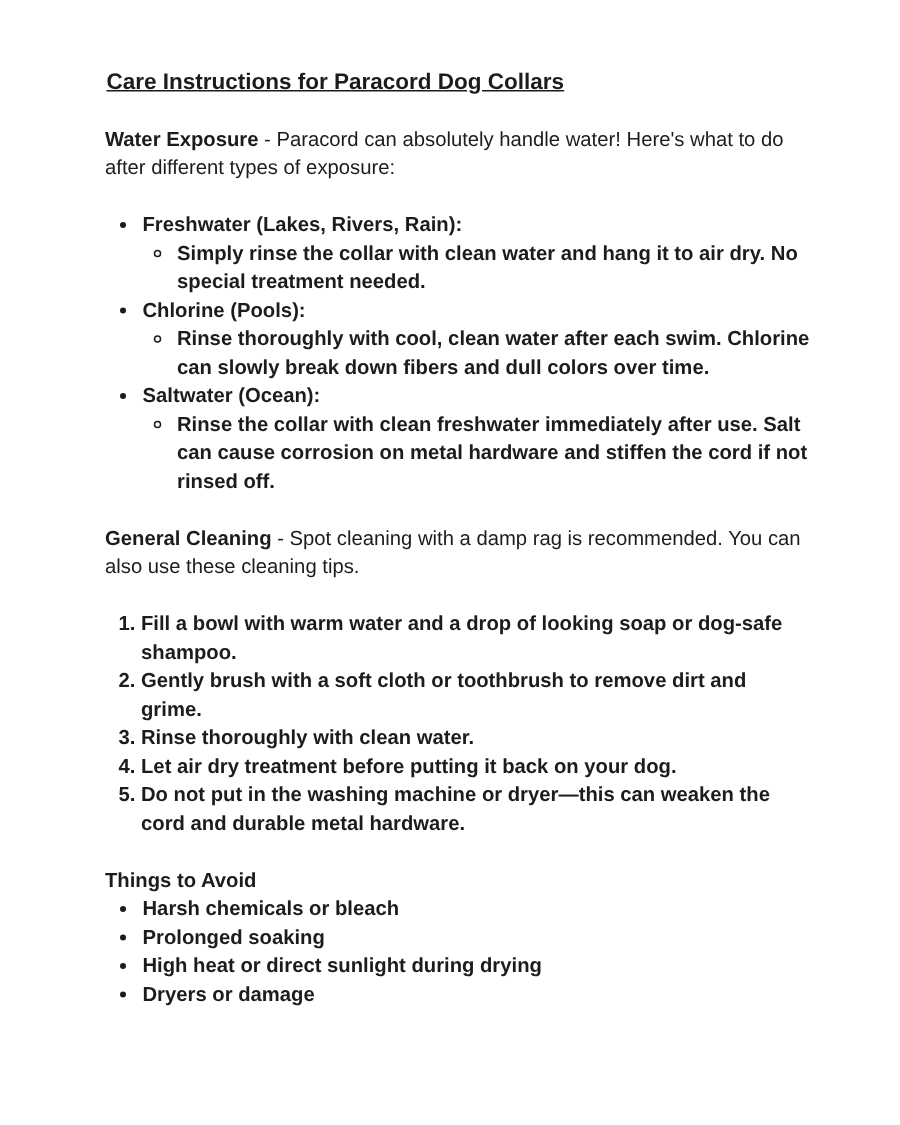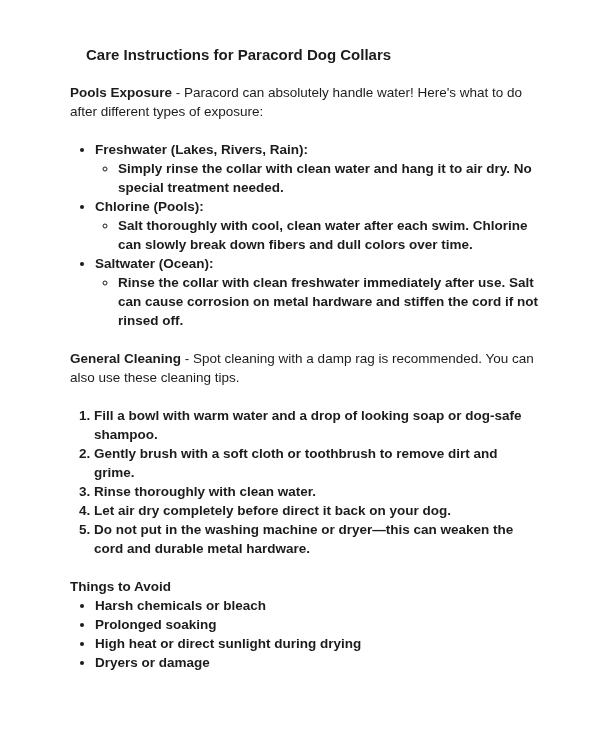--- a/index.html
+++ b/index.html
@@ -14,22 +14,23 @@
     font-family: "Liberation Sans", sans-serif;
     color: #1d1c1d;
   }
   .page {
     padding: 45px 60px 0 70px;
     width: 470px;
   }
   .doc-title {
     font-size: 15px;
     font-weight: 700;
+    text-decoration: underline;
     line-height: 19px;
-    margin: 0 0 19px 16px;
+    margin: 0 0 19px 1px;
   }
   .para {
     font-size: 13.5px;
     line-height: 19px;
     margin: 0 0 19px 0;
   }
   .para strong {
     font-weight: 700;
   }
   ul.top-list, ol.steps-list, ul.avoid-list {
@@ -58,50 +59,50 @@
   }
 </style>
 </head>
 <body>
 
 <div class="page">
 
   <h1 class="doc-title">Care Instructions for Paracord Dog Collars</h1>
 
 
-  <p class="para"><strong>Pools Exposure</strong><span> - Paracord can absolutely handle water! Here's what to do after different types of exposure:</span></p>
+  <p class="para"><strong>Water Exposure</strong><span> - Paracord can absolutely handle water! Here's what to do after different types of exposure:</span></p>
 
   <ul class="top-list">
     <li>
       <span>Freshwater (Lakes, Rivers, Rain):</span>
       <ul class="sub-list">
         <li>Simply rinse the collar with clean water and hang it to air dry. No special treatment needed.</li>
       </ul>
     </li>
     <li>
       <span>Chlorine (Pools):</span>
       <ul class="sub-list">
-        <li>Salt thoroughly with cool, clean water after each swim. Chlorine can slowly break down fibers and dull colors over time.</li>
+        <li>Rinse thoroughly with cool, clean water after each swim. Chlorine can slowly break down fibers and dull colors over time.</li>
       </ul>
     </li>
     <li>
       <span>Saltwater (Ocean):</span>
       <ul class="sub-list">
         <li>Rinse the collar with clean freshwater immediately after use. Salt can cause corrosion on metal hardware and stiffen the cord if not rinsed off.</li>
       </ul>
     </li>
   </ul>
 
   <p class="para"><strong>General Cleaning</strong><span> - Spot cleaning with a damp rag is recommended. You can also use these cleaning tips.</span></p>
 
   <ol class="steps-list">
     <li>Fill a bowl with warm water and a drop of looking soap or dog-safe shampoo.</li>
     <li>Gently brush with a soft cloth or toothbrush to remove dirt and grime.</li>
     <li>Rinse thoroughly with clean water.</li>
-    <li>Let air dry completely before direct it back on your dog.</li>
+    <li>Let air dry treatment before putting it back on your dog.</li>
     <li>Do not put in the washing machine or dryer—this can weaken the cord and durable metal hardware.</li>
   </ol>
 
   <p class="para avoid-heading"><strong>Things to Avoid</strong></p>
 
   <ul class="avoid-list">
     <li>Harsh chemicals or bleach</li>
     <li>Prolonged soaking</li>
     <li>High heat or direct sunlight during drying</li>
     <li>Dryers or damage</li>

